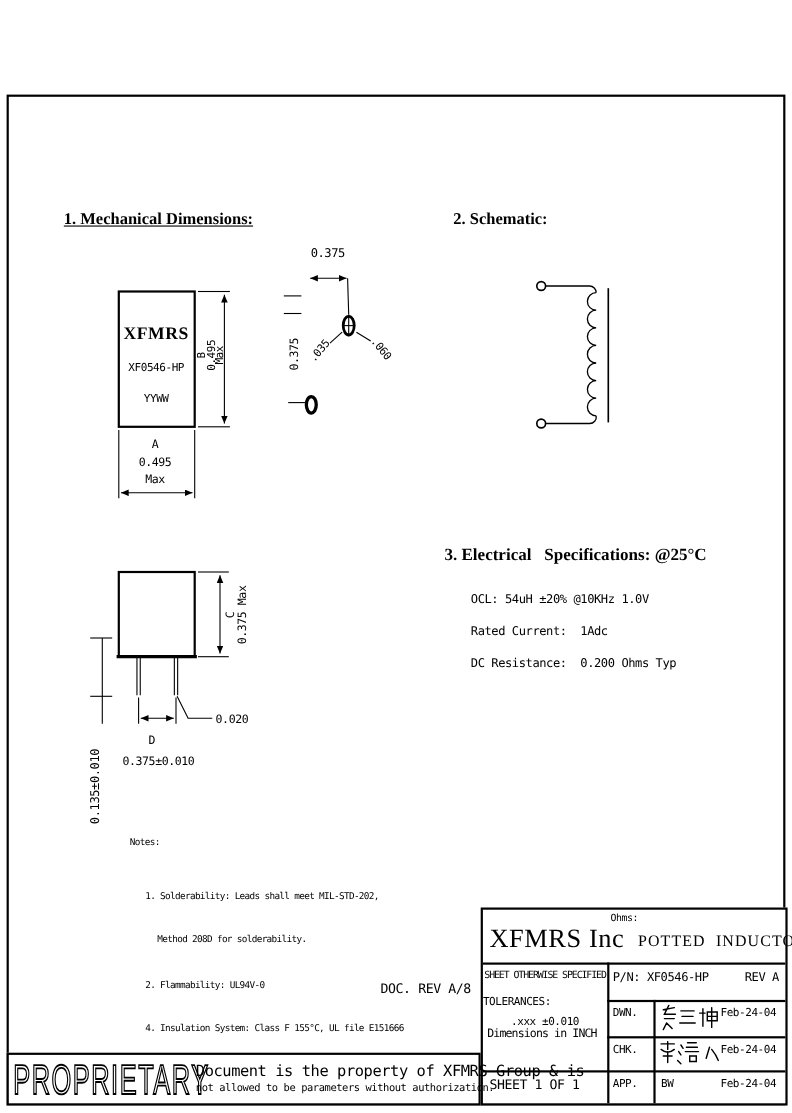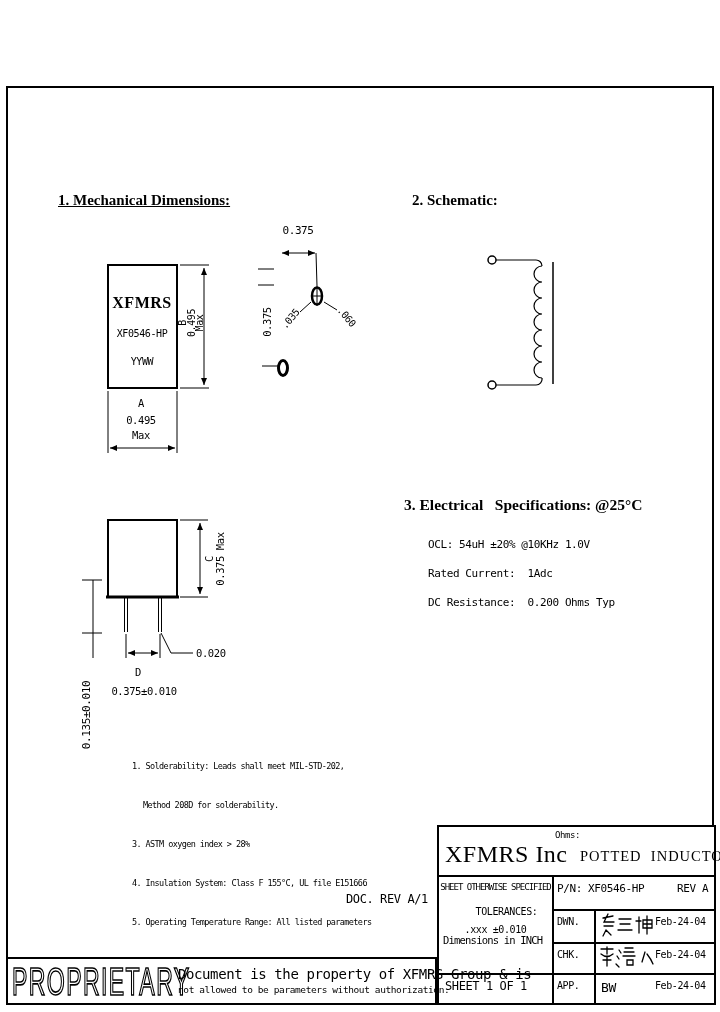--- a/index.html
+++ b/index.html
@@ -113,46 +113,47 @@
     <circle cx="12" cy="12" r="4" stroke-width="1.5"></circle>
     <circle cx="12" cy="137" r="4" stroke-width="1.5"></circle>
     <path d="M16,12 H56 a6,6 0 0 1 6,6"></path>
     <path d="M62,18 a8,8 0 0 0 0,16 a8,8 0 0 0 0,16 a8,8 0 0 0 0,16 a8,8 0 0 0 0,16 a8,8 0 0 0 0,16 a8,8 0 0 0 0,16 a8,8 0 0 0 0,16"></path>
     <path d="M62,130 a6,6 0 0 1 -6,7 H16"></path>
     <line x1="73" y1="14" x2="73" y2="136" stroke-width="1.5"></line>
   </g>
 </svg>
 
 <div class="abs notes mono" style="left:118px;top:734px;width:330px;">
+  <div style="margin-bottom:10px;">Notes:</div>
   <div class="n1">1. Solderability: Leads shall meet MIL-STD-202,</div>
   <div class="n2">Method 208D for solderability.</div>
-  <div class="n1">3. ASTM oxygen index &gt; 28%</div>
+  <div class="n1" style="margin-top:3px;">2. Flammability: UL94V-0</div>
   <div class="n1">4. Insulation System: Class F 155°C, UL file E151666</div>
   <div class="n1">5. Operating Temperature Range: All listed parameters</div>
   
   
   
 </div>
 
-<div class="abs mono" style="left:346px;top:892px;font-size:12px;">DOC. REV A/1</div>
+<div class="abs mono" style="left:346px;top:892px;font-size:12px;">DOC. REV A/8</div>
 
 <div class="box" style="left:437px;top:825px;width:279px;height:180px;">
   <div class="abs" style="left:6px;top:14px;font-family:'Liberation Serif','DejaVu Serif',serif;font-size:24px;letter-spacing:0.5px;">XFMRS Inc</div>
   <div class="abs mono" style="left:116px;top:3px;font-size:9px;">Ohms:</div>
   <div class="abs pre" style="left:141px;top:21px;font-family:'Liberation Serif','DejaVu Serif',serif;font-size:14.5px;letter-spacing:1px;">POTTED  INDUCTOR</div>
 
   <div class="hl" style="left:0;right:0;top:48px;"></div>
   <div class="hl" style="left:113px;right:0;top:82px;"></div>
   <div class="hl" style="left:113px;right:0;top:115px;"></div>
   <div class="hl" style="left:0;right:0;top:146px;"></div>
   <div class="vl" style="left:113px;top:48px;bottom:0;"></div>
   <div class="vl" style="left:155px;top:82px;bottom:0;"></div>
 
   <div class="abs tb-small" style="left:0;top:55px;width:113px;text-align:center;">SHEET OTHERWISE SPECIFIED</div>
-  <div class="abs mono" style="left:0;top:79px;width:135px;text-align:center;font-size:10px;">TOLERANCES:</div>
+  <div class="abs mono" style="left:0;top:79px;width:135px;font-size:10px;">TOLERANCES:</div>
   <div class="abs mono" style="left:0;top:97px;width:113px;text-align:center;font-size:10px;">.xxx ±0.010</div>
   <div class="abs mono" style="left:4px;top:107px;font-size:10.5px;letter-spacing:-0.8px;">Dimensions in INCH</div>
   <div class="abs mono" style="left:6px;top:152px;font-size:12px;">SHEET 1 OF 1</div>
 
   <div class="abs mono" style="left:118px;top:55px;font-size:11px;">P/N: XF0546-HP</div>
   <div class="abs mono" style="left:238px;top:55px;font-size:11px;">REV A</div>
 
   <div class="abs mono" style="left:118px;top:89px;font-size:10px;">DWN.</div>
   <div class="abs mono" style="left:118px;top:122px;font-size:10px;">CHK.</div>
   <div class="abs mono" style="left:118px;top:153px;font-size:10px;">APP.</div>
@@ -164,21 +165,21 @@
       <path d="M40,5 v16 M37,9 h5 M48,4 v18 M44,8 h9 v8 h-9 z M44,12 h9"></path>
     </g>
   </svg>
   <svg style="left:158px;top:117px;" width="58" height="26">
     <g stroke="#000" fill="none" stroke-width="1.3" stroke-linecap="round">
       <path d="M4,5 h12 M10,3 v7 M4,10 q6,5 12,0 M10,12 v10 M6,16 h8"></path>
       <path d="M22,6 l2,3 M20,12 l2,3 M19,20 l3,3 M28,4 h8 M27,8 h10 M26,12 h12 M30,16 h6 v5 h-6 z"></path>
       <path d="M48,8 l-3,10 M50,10 q4,5 6,10"></path>
     </g>
   </svg>
-  <div class="abs mono" style="left:162px;top:153px;font-size:13px;text-align:right;">BW</div>
+  <div class="abs mono" style="left:162px;top:153px;font-size:10px;text-align:right;">BW</div>
 
   <div class="abs mono" style="left:216px;top:89px;font-size:10px;">Feb-24-04</div>
   <div class="abs mono" style="left:216px;top:122px;font-size:10px;">Feb-24-04</div>
   <div class="abs mono" style="left:216px;top:153px;font-size:10px;">Feb-24-04</div>
 </div>
 
 <div class="box" style="left:6px;top:957px;width:431px;height:48px;">
   <div class="abs prop-word" style="left:4px;top:4px;">PROPRIETARY</div>
   <div class="abs mono" style="left:170px;top:7px;font-size:14px;">Document is the property of XFMRS Group &amp; is</div>
   <div class="abs mono" style="left:170px;top:25px;font-size:9.5px;">not allowed to be parameters without authorization.</div>

